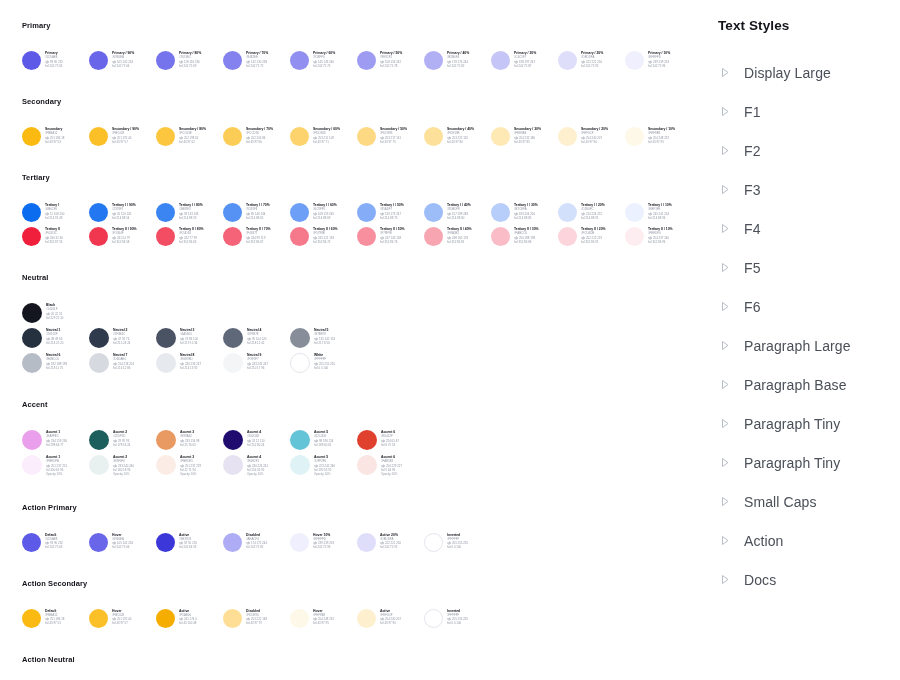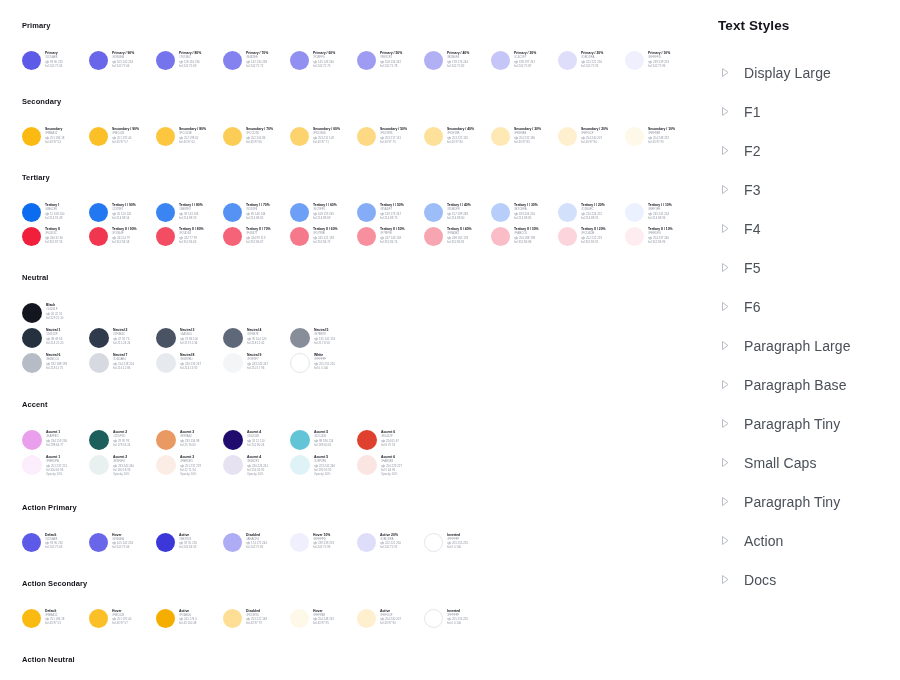--- a/index.html
+++ b/index.html
@@ -944,29 +944,29 @@
             </svg>
           </span>
           <span class="ts-label">Paragraph Tiny</span>
         </div>
         <div class="ts-item">
           <span class="ts-caret">
             <svg width="7" height="9" viewBox="0 0 7 9">
               <path d="M0.5 0.5 L6 4.5 L0.5 8.5 Z" fill="none" stroke="#b9bec6" stroke-width="1"></path>
             </svg>
           </span>
+          <span class="ts-label">Paragraph Tiny</span>
+        </div>
+        <div class="ts-item">
+          <span class="ts-caret">
+            <svg width="7" height="9" viewBox="0 0 7 9">
+              <path d="M0.5 0.5 L6 4.5 L0.5 8.5 Z" fill="none" stroke="#b9bec6" stroke-width="1"></path>
+            </svg>
+          </span>
           <span class="ts-label">Small Caps</span>
-        </div>
-        <div class="ts-item">
-          <span class="ts-caret">
-            <svg width="7" height="9" viewBox="0 0 7 9">
-              <path d="M0.5 0.5 L6 4.5 L0.5 8.5 Z" fill="none" stroke="#b9bec6" stroke-width="1"></path>
-            </svg>
-          </span>
-          <span class="ts-label">Paragraph Tiny</span>
         </div>
         <div class="ts-item">
           <span class="ts-caret">
             <svg width="7" height="9" viewBox="0 0 7 9">
               <path d="M0.5 0.5 L6 4.5 L0.5 8.5 Z" fill="none" stroke="#b9bec6" stroke-width="1"></path>
             </svg>
           </span>
           <span class="ts-label">Action</span>
         </div>
         <div class="ts-item">

